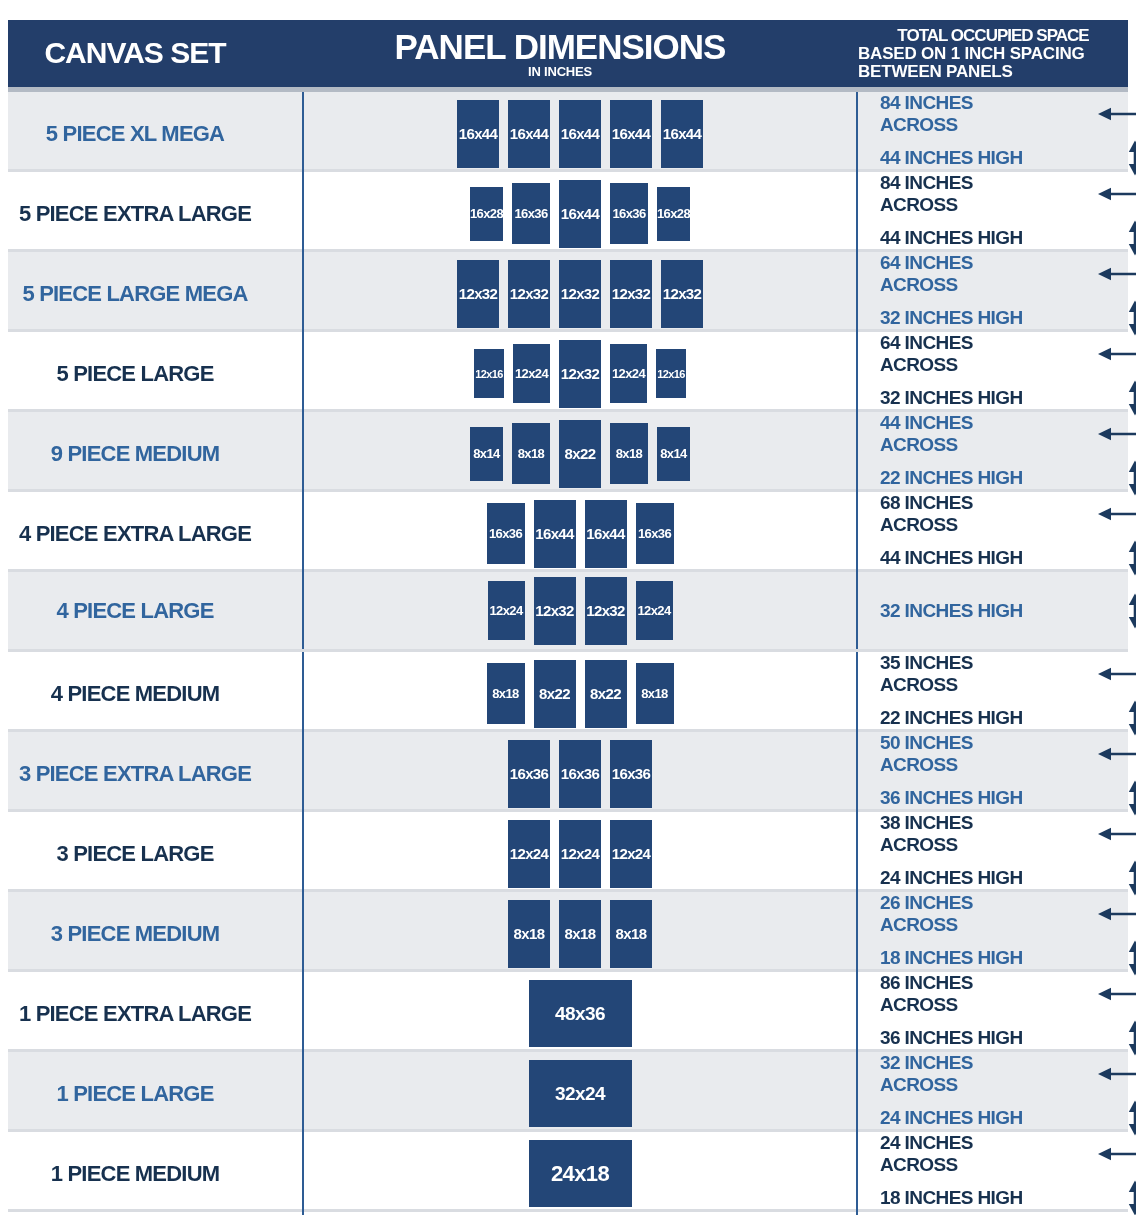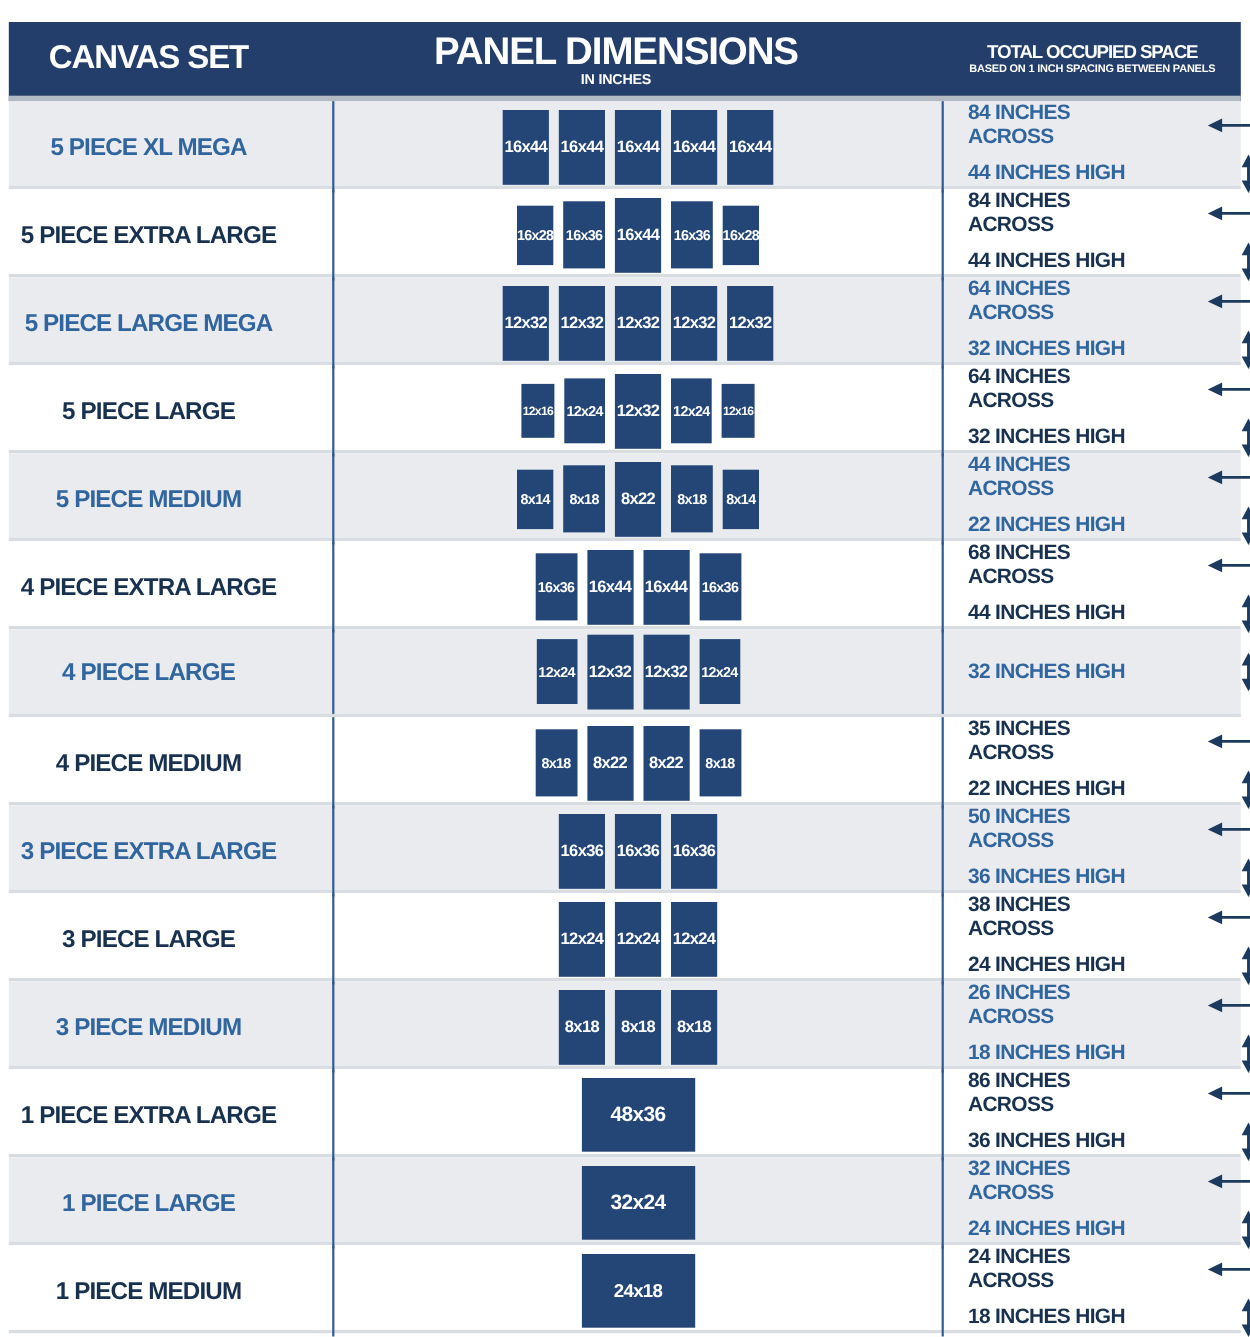--- a/index.html
+++ b/index.html
@@ -28,21 +28,21 @@
   .header{
     display:grid;grid-template-columns:254px 596px 270px;
     height:72px;background:var(--header-bg);color:#fff;
     border-bottom:5px solid #b3bac4;
   }
   .hcell{display:flex;flex-direction:column;align-items:center;justify-content:center;line-height:1.02;}
   .h1{font-size:30px;letter-spacing:-1px;}
   .h2{font-size:35px;letter-spacing:-1px;}
   .h2sub{font-size:13px;letter-spacing:-0.2px;margin-top:1px;}
   .h3{font-size:17px;letter-spacing:-1px;}
-  .h3sub{font-size:10px;letter-spacing:-0.2px;margin-top:1px;}
+  .h3sub{font-size:17px;letter-spacing:-0.2px;margin-top:1px;}
   
   .row{
     display:grid;grid-template-columns:254px 596px 270px;
     height:80px;border-bottom:3px solid var(--sep);
     background:var(--row-bg);color:var(--label-navy);
   }
   .row.alt{background:var(--alt-bg);color:var(--label-blue);}
   .cell-name{display:flex;align-items:center;justify-content:center;}
   .cell-name span{font-size:22px;letter-spacing:-0.8px;}
   .cell-panels{
@@ -218,21 +218,21 @@
             <polygon points="9,0.5 2.8,12 15.2,12" fill="#1c3a5e"></polygon>
             <polygon points="9,35.5 2.8,24 15.2,24" fill="#1c3a5e"></polygon>
           </svg>
         </span>
       </div>
     </div>
   </div>
 
   <div class="row alt">
     <div class="cell-name">
-      <span>5 PIECE MEDIUM</span>
+      <span>9 PIECE MEDIUM</span>
     </div>
     <div class="cell-panels">
           <div class="panel" style="width: 33px; height: 54px; font-size: 13px;">8x14</div>
           <div class="panel" style="width: 38px; height: 61px; font-size: 13px;">8x18</div>
           <div class="panel" style="width: 42px; height: 68px; font-size: 15px;">8x22</div>
           <div class="panel" style="width: 38px; height: 61px; font-size: 13px;">8x18</div>
           <div class="panel" style="width: 33px; height: 54px; font-size: 13px;">8x14</div>
         </div>
     <div class="cell-space">
       <div class="space-line">
@@ -509,21 +509,21 @@
         </span>
       </div>
     </div>
   </div>
 
   <div class="row">
     <div class="cell-name">
       <span>1 PIECE MEDIUM</span>
     </div>
     <div class="cell-panels">
-          <div class="panel" style="width: 103px; height: 67px; font-size: 17px;">24x18</div>
+          <div class="panel" style="width: 103px; height: 67px; font-size: 22px;">24x18</div>
         </div>
     <div class="cell-space">
       <div class="space-line">
         <span>24 INCHES ACROSS</span>
         <span class="arrow-box">
           <svg width="76" height="18" viewBox="0 0 76 18">
             <line x1="11" y1="9" x2="65" y2="9" stroke="#1c3a5e" stroke-width="2.6"></line>
             <polygon points="1,9 14,2.8 14,15.2" fill="#1c3a5e"></polygon>
             <polygon points="75,9 62,2.8 62,15.2" fill="#1c3a5e"></polygon>
           </svg>

